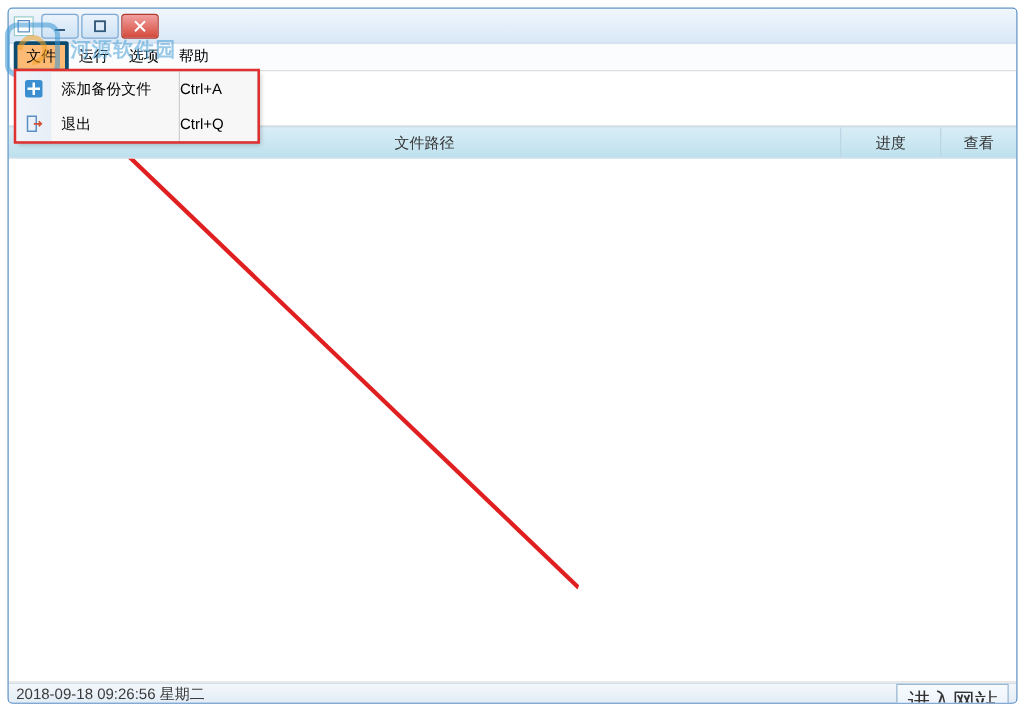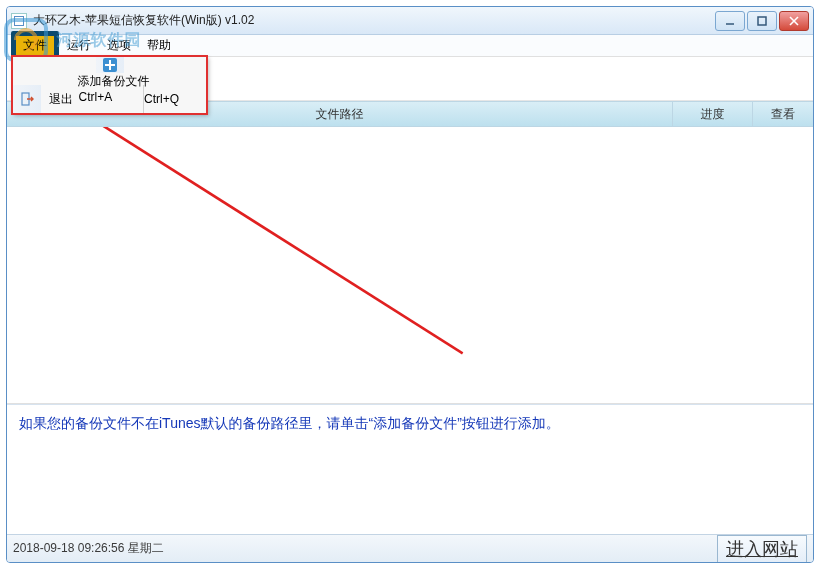--- a/index.html
+++ b/index.html
@@ -46,32 +46,32 @@
   }
   .winbtn.close { background: linear-gradient(#f1a0a0,#d44a3a); border-color:#b03a2e; color:#fff; }
   .winbtn svg { width: 10px; height: 10px; }
 
   
   .menubar {
     height: 22px; background: #fafcfe; border-bottom: 1px solid #e0e0e0;
     display: flex; align-items: center; font-size: 12px; padding: 0 4px;
   }
   .menubar .menuitem { padding: 0 8px; cursor: default; }
-  .menubar .menuitem.active { background: #eab308; border: 5px solid #0c4a6e; border-radius: 2px; padding: 1px 7px; }
+  .menubar .menuitem.active { background: #fdba74; border: 3px solid #0c4a6e; border-radius: 2px; padding: 1px 7px; }
 
   
   .dropdown {
     position: absolute; top: 56px; left: 12px; width: 195px;
     background: #f7f7f7; border: 1px solid #b5b5b5; box-shadow: 2px 2px 4px rgba(0,0,0,0.25);
     z-index: 5; outline: 2px solid #e03030; outline-offset: -1px;
   }
   .dd-row {
     display: flex; align-items: center; height: 28px;
   }
-  .dd-row:not(:last-child){border-bottom: 0; flex-direction: column;}
+  .dd-row:not(:last-child){border-bottom: 0;}
   .dd-iconcol { width: 28px; height: 100%; background: linear-gradient(to right,#f0f4f9,#e6eef7); display:flex;align-items:center;justify-content:center;}
   .dd-label { flex: 1; padding-left: 8px; font-size: 12px; }
   .dd-shortcut { width: 62px; font-size: 12px; text-align: left; padding-right: 6px; }
   .dd-sep-v { width: 1px; background: #d0d0d0; align-self: stretch; }
   .dd-icon { width:16px;height:16px; }
 
   
   .toolbar-area { height: 44px; border-bottom: 1px solid #e6e6e6; }
 
   
@@ -95,22 +95,22 @@
   .arrow-svg { position:absolute; top:0; left:0; width:100%; height:100%; pointer-events:none; z-index:4;}
 
   
   .hintpanel {
     height: 130px; background: #fff; border-top: 1px solid #d7e3ef;
     padding: 10px 12px; font-size: 14px; color: #1538b8;
   }
 
   
   .statusbar {
-    height: 28px; background: linear-gradient(#f3f7fb,#e3edf6);
-    border-top: 1px solid #c3d4e4; display: flex; align-items: center;
+    height: 16px; background: linear-gradient(#f3f7fb,#e3edf6);
+    border-top: 1px solid #c3d4e4; display: flex; align-items: flex-start;
     font-size: 12px; color: #3a3a3a; padding: 0 6px; gap: 40px;
   }
   .statusbar .left { flex: 1; }
   .statusbar .company { margin-right: 8px; }
   .enter-site {
     background: linear-gradient(#f7fbfe,#e4eef8); border: 1px solid #9ab7d0;
     padding: 1px 8px; font-size: 18px; cursor: pointer; text-decoration: underline;
     color: #333;
   }
 </style>
@@ -120,21 +120,20 @@
 <div class="watermark">
   <span class="logo"></span>
   <span class="txt">河源软件园</span>
   <div class="sub">www.pc0359.cn</div>
 </div>
 
 <div class="window">
 
   <div class="titlebar">
     <span class="appicon"></span>
-    <span class="title">大环乙木-苹果短信恢复软件(Win版)  v1.02</span>
     <div class="winbtns">
       <div class="winbtn">
         <svg viewBox="0 0 10 10">
             <line x1="1" y1="8" x2="9" y2="8" stroke="#34587a" stroke-width="1.5"></line>
           </svg>
       </div>
       <div class="winbtn">
         <svg viewBox="0 0 10 10">
             <rect x="1" y="1" width="8" height="8" fill="none" stroke="#34587a" stroke-width="1.5"></rect>
           </svg>
@@ -167,23 +166,20 @@
     <svg class="arrow-svg" viewBox="0 0 796 256" preserveAspectRatio="none">
       <defs>
         <marker id="ah" markerWidth="10" markerHeight="10" refX="2" refY="3" orient="auto">
           <path d="M0,0 L0,6 L8,3 z" fill="#e02020"></path>
         </marker>
       </defs>
       <line x1="450" y1="210" x2="80" y2="-10" stroke="#e02020" stroke-width="2.5" marker-end="url(#ah)"></line>
     </svg>
   </div>
 
-  <div class="hintpanel">
-    <span>如果您的备份文件不在iTunes默认的备份路径里，请单击“添加备份文件”按钮进行添加。</span>
-  </div>
 
   <div class="statusbar">
     <span class="left">2018-09-18 09:26:56 星期二</span>
     <span class="enter-site">进入网站</span>
   </div>
 
 </div>
 
 <div class="dropdown">
   <div class="dd-row">

